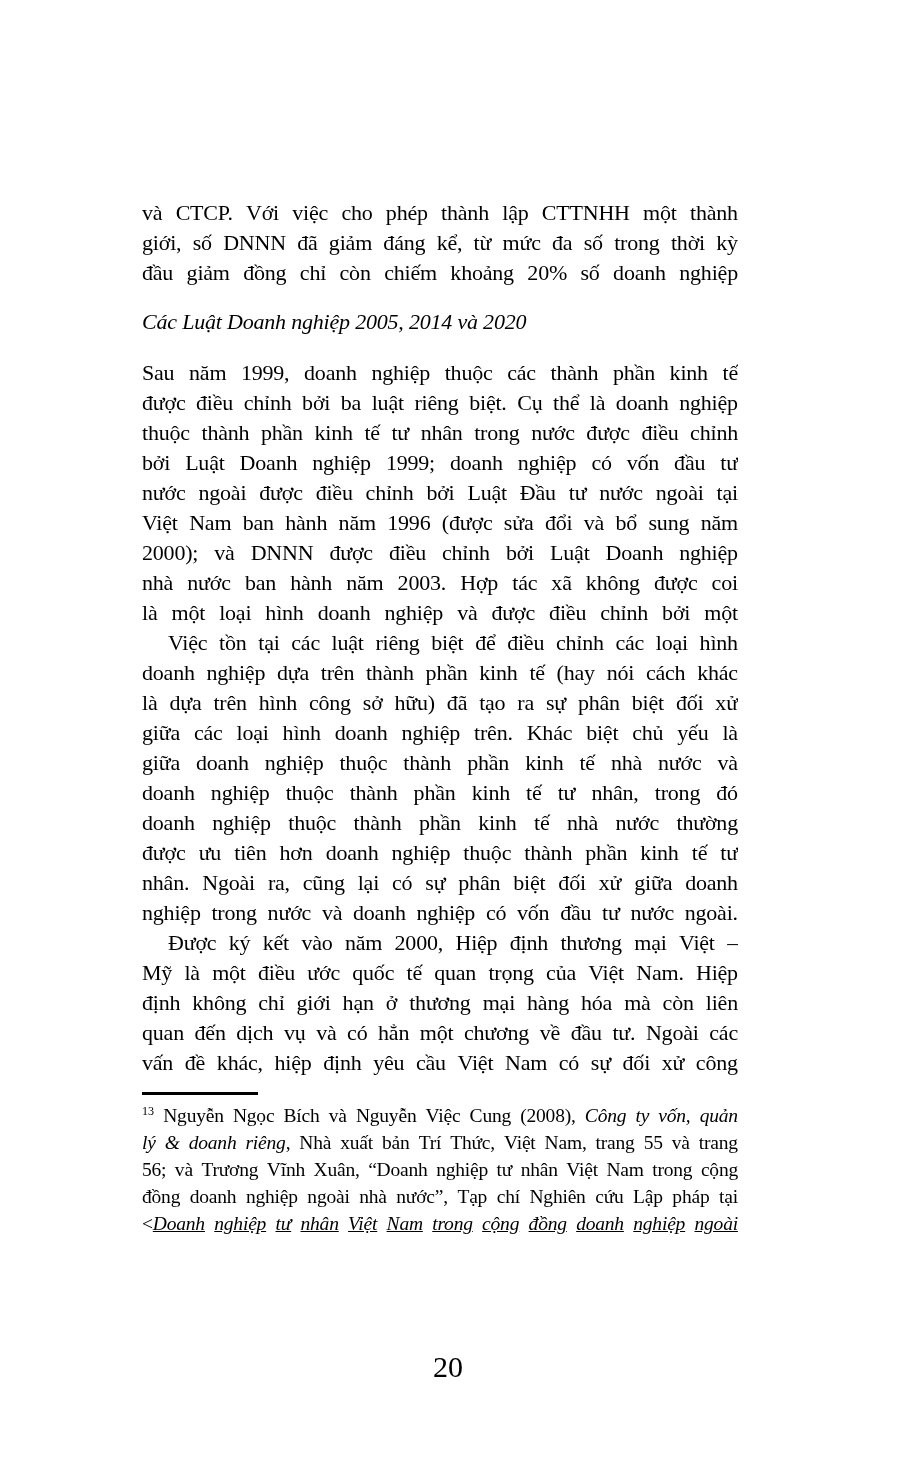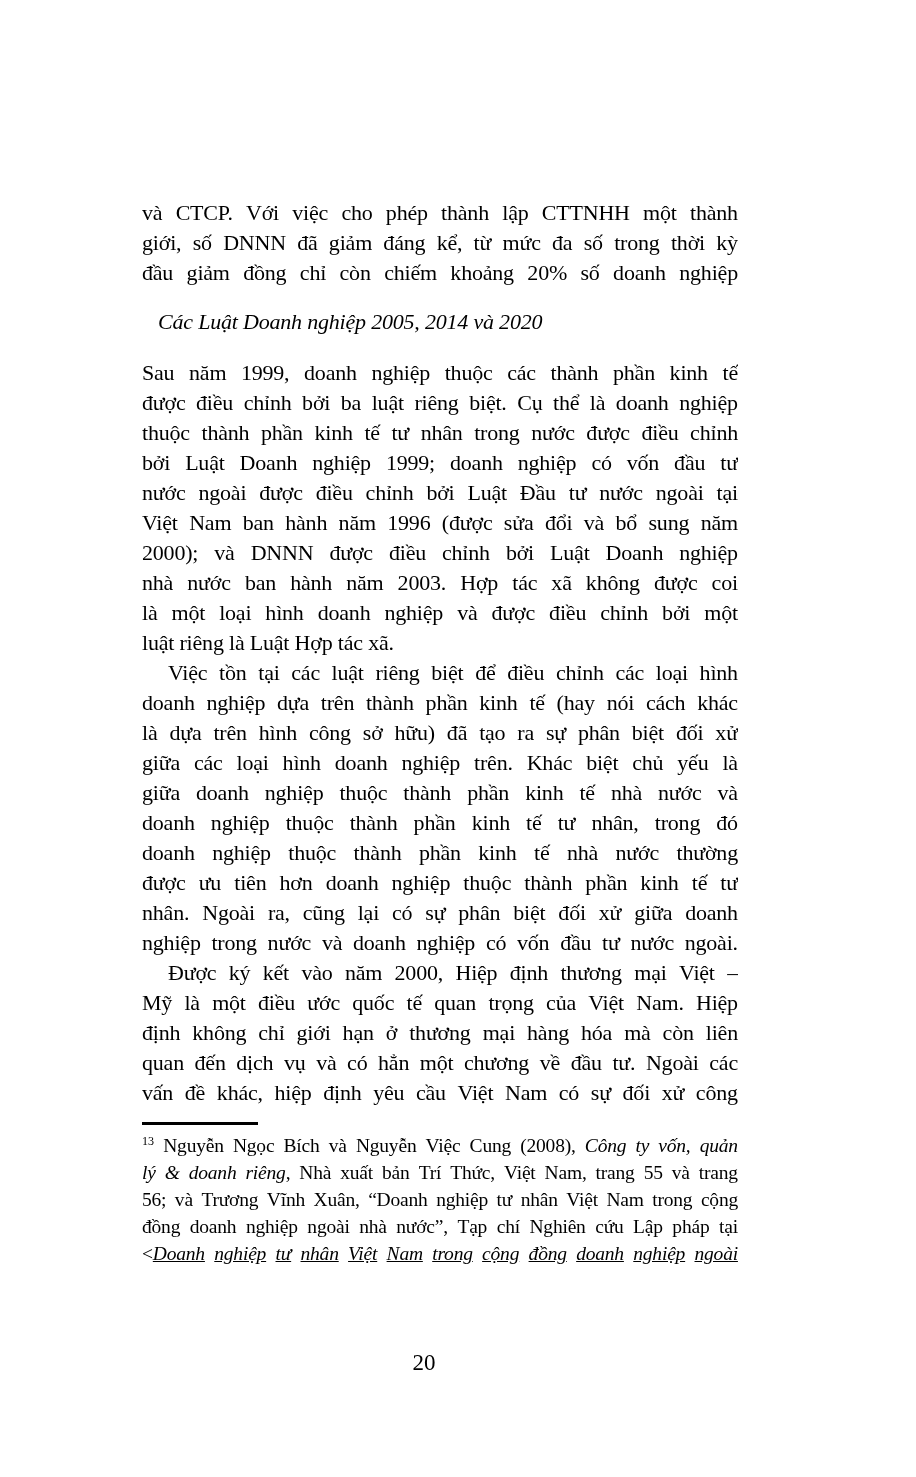--- a/index.html
+++ b/index.html
@@ -23,40 +23,40 @@
   }
   .line{overflow:hidden;white-space:nowrap;}
   .line.just{
     display:flex;
     justify-content:space-between;
     align-items:baseline;
     white-space:normal;
   }
   .w{white-space:nowrap;}
   .line.indent{padding-left:26px;box-sizing:border-box;}
-  .heading{margin:19px 16px 21px;}
+  .heading{margin:19px 0 21px;}
   .i{font-style:italic;}
   .iu{font-style:italic;text-decoration:underline;}
   .sup{font-size:0.62em;vertical-align:super;letter-spacing:0;line-height:0;}
   .footnote{margin-top:14px;}
   .fnrule{
     width:116px;height:0;
     border-top:3px solid #000000;
     margin:0 0 7px 0;
   }
   .footnote .line{
     font-size:19.5px;
     height:27px;line-height:27px;
     letter-spacing:-0.2px;
   }
   .page-number{
     position:absolute;
-    top:1350px;left:126px;width:596px;
+    top:1350px;left:150px;width:596px;
     text-align:center;
-    font-size:23px;
+    font-size:30px;
   }
 </style>
 </head>
 <body>
 
 <div class="sheet">
   <div class="column">
     <div>
         <div class="para">
           <div class="line just">
@@ -223,21 +223,20 @@
             <span class="w"><span>hình</span></span>
             <span class="w"><span>doanh</span></span>
             <span class="w"><span>nghiệp</span></span>
             <span class="w"><span>và</span></span>
             <span class="w"><span>được</span></span>
             <span class="w"><span>điều</span></span>
             <span class="w"><span>chỉnh</span></span>
             <span class="w"><span>bởi</span></span>
             <span class="w"><span>một</span></span>
           </div>
-          <div class="line"><span>luật riêng là Luật Hợp tác xã.</span></div>
         </div>
         <div class="para">
           <div class="line just indent">
             <span class="w"><span>Việc</span></span>
             <span class="w"><span>tồn</span></span>
             <span class="w"><span>tại</span></span>
             <span class="w"><span>các</span></span>
             <span class="w"><span>luật</span></span>
             <span class="w"><span>riêng</span></span>
             <span class="w"><span>biệt</span></span>

